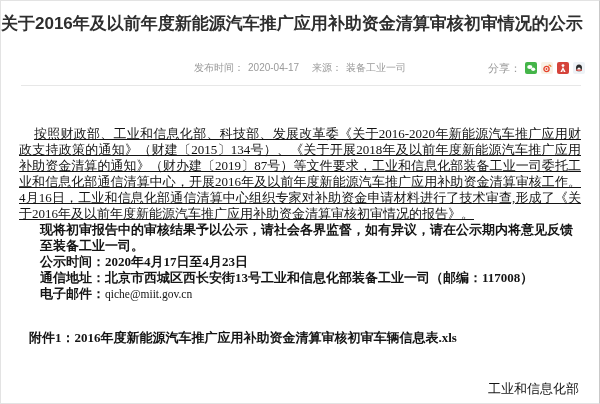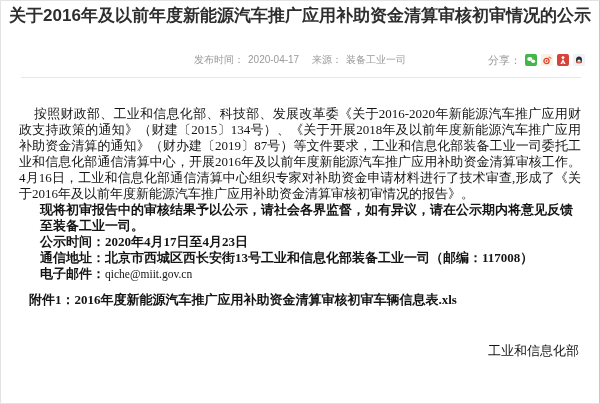--- a/index.html
+++ b/index.html
@@ -3,44 +3,44 @@
 <meta charset="utf-8">
 <style>
   * { margin:0; padding:0; box-sizing:border-box; }
   html,body { background:#fff; }
   .page {
     position:relative; width:600px; height:404px; background:#fff;
     border:1px solid #e3e3e3; border-right-color:#c9c9c9; overflow:hidden;
     font-family:"Liberation Sans","DejaVu Sans",sans-serif;
   }
   .title {
-    padding-top:4px; text-align:center;
+    padding-top:12px; text-align:left;
     font-size:17px; font-weight:bold; color:#2e2e2e; line-height:22px;
   }
   .meta-row { position:relative; margin-top:26px; height:14px; }
   .meta-center {
     text-align:center; font-size:10px; color:#9a9a9a; line-height:14px;
   }
   .meta-center span { margin:0 2px; }
   .share {
     position:absolute; right:14px; top:0; display:flex; align-items:center;
     font-size:11px; color:#9a9a9a; line-height:14px;
   }
   .share .ico { width:12px; height:12px; margin-left:4px; display:block; cursor:pointer; }
   .divider { margin:10px 18px 0 20px; border-top:1px solid #e7e7e7; }
   .article {
     margin:0 18px; font-family:"Liberation Serif","DejaVu Serif",serif;
     font-size:13px; line-height:16px; color:#141414;
   }
-  .p1 { margin-top:28px; text-indent:15px; text-align:justify; }
+  .p1 { margin-top:40px; text-indent:15px; text-align:justify;text-decoration:underline; }
   .ind { padding-left:21px; }
   .sb { font-weight:bold; }
   .contact-value { font-weight:normal; }
   .email-value { font-size:11.5px;text-align:center; }
-  .attachments { margin-top:10px; padding-left:10px; font-weight:bold; }
+  .attachments { margin-top:28px; padding-left:10px; font-weight:bold; }
   .signature { margin-top:34px; text-align:right; line-height:17px; padding-right:2px; }
 </style>
 </head>
 <body>
 
 <div class="page">
 
   <div class="title">关于2016年及以前年度新能源汽车推广应用补助资金清算审核初审情况的公示</div>
 
   <div class="meta-row">

